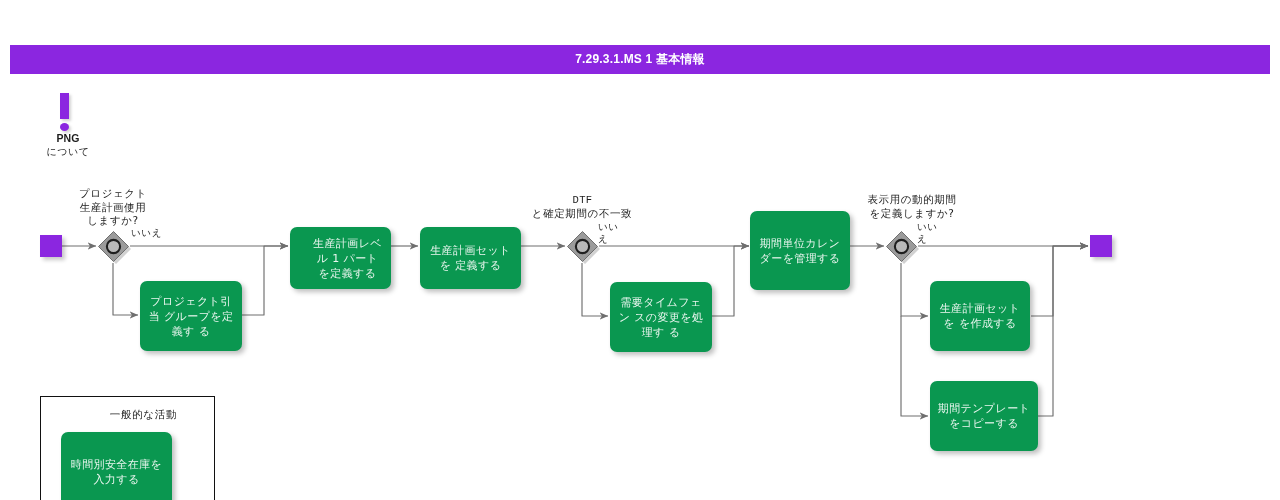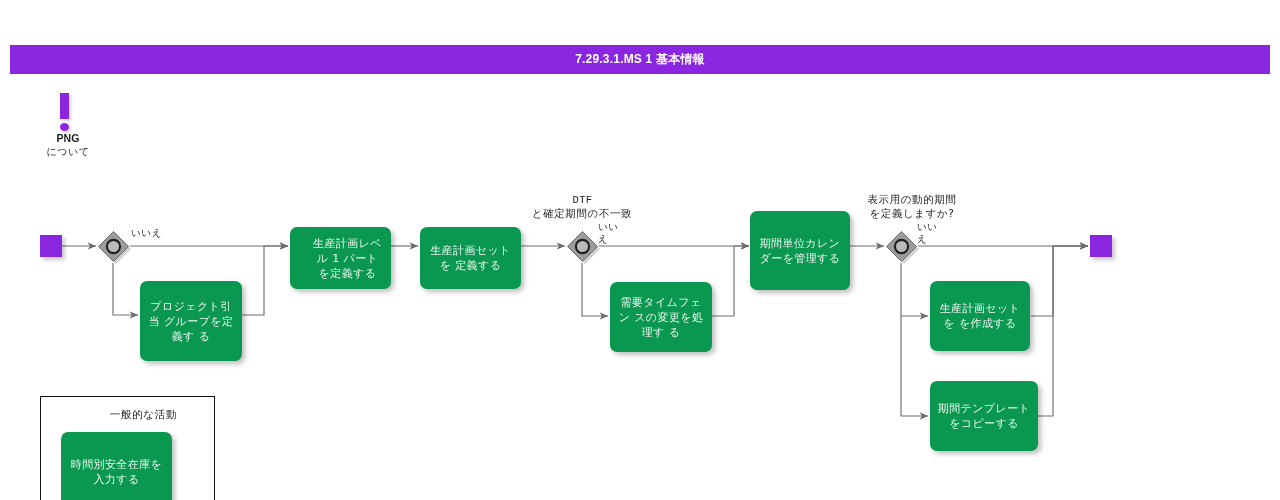--- a/index.html
+++ b/index.html
@@ -244,32 +244,35 @@
 
       <path d="M1031,281 L1053,281 L1053,211 L1088,211"></path>
 
       <path d="M1031,381 L1053,381 L1053,211 L1088,211"></path>
     </g>
   </svg>
 
   <div class="node terminator" style="left:40px; top:200px;"></div>
   <div class="node terminator" style="left:1090px; top:200px;"></div>
 
+  <div class="node-caption" style="left:48px; top:152px; width:130px;">プロジェクト
+生産計画使用
+しますか?</div>
   <div class="node decision" style="left:96px; top:194px;">
     <svg viewBox="0 0 34 34" width="34" height="34">
       <g transform="translate(2.5,2.5)">
         <path d="M15,0 L30,15 L15,30 L0,15 Z" fill="#9a9a9a" opacity="0.45" transform="translate(2.5,2.5)"></path>
         <path d="M15,0 L30,15 L15,30 L0,15 Z" fill="#9b9b9b" stroke="#6e6e6e" stroke-width="1"></path>
         <circle cx="15" cy="15" r="6.6" fill="#b9b9b9" stroke="#1f1f1f" stroke-width="2.1"></circle>
       </g>
     </svg>
   </div>
   <div class="edge-label" style="left:131px; top:192px;">いいえ</div>
 
-  <div class="node task" style="left:140px; top:246px; width:102px; height:80px;">
+  <div class="node task" style="left:140px; top:246px; width:102px; height:70px;">
     <span class="task-label">プロジェクト引当
 グループを定義す
 る</span>
   </div>
 
   <div class="node task" style="left:290px; top:192px; width:101px; height:62px;padding-left:21px;">
     <span class="task-label">生産計画レベル 1
 パートを定義する</span>
   </div>
 

